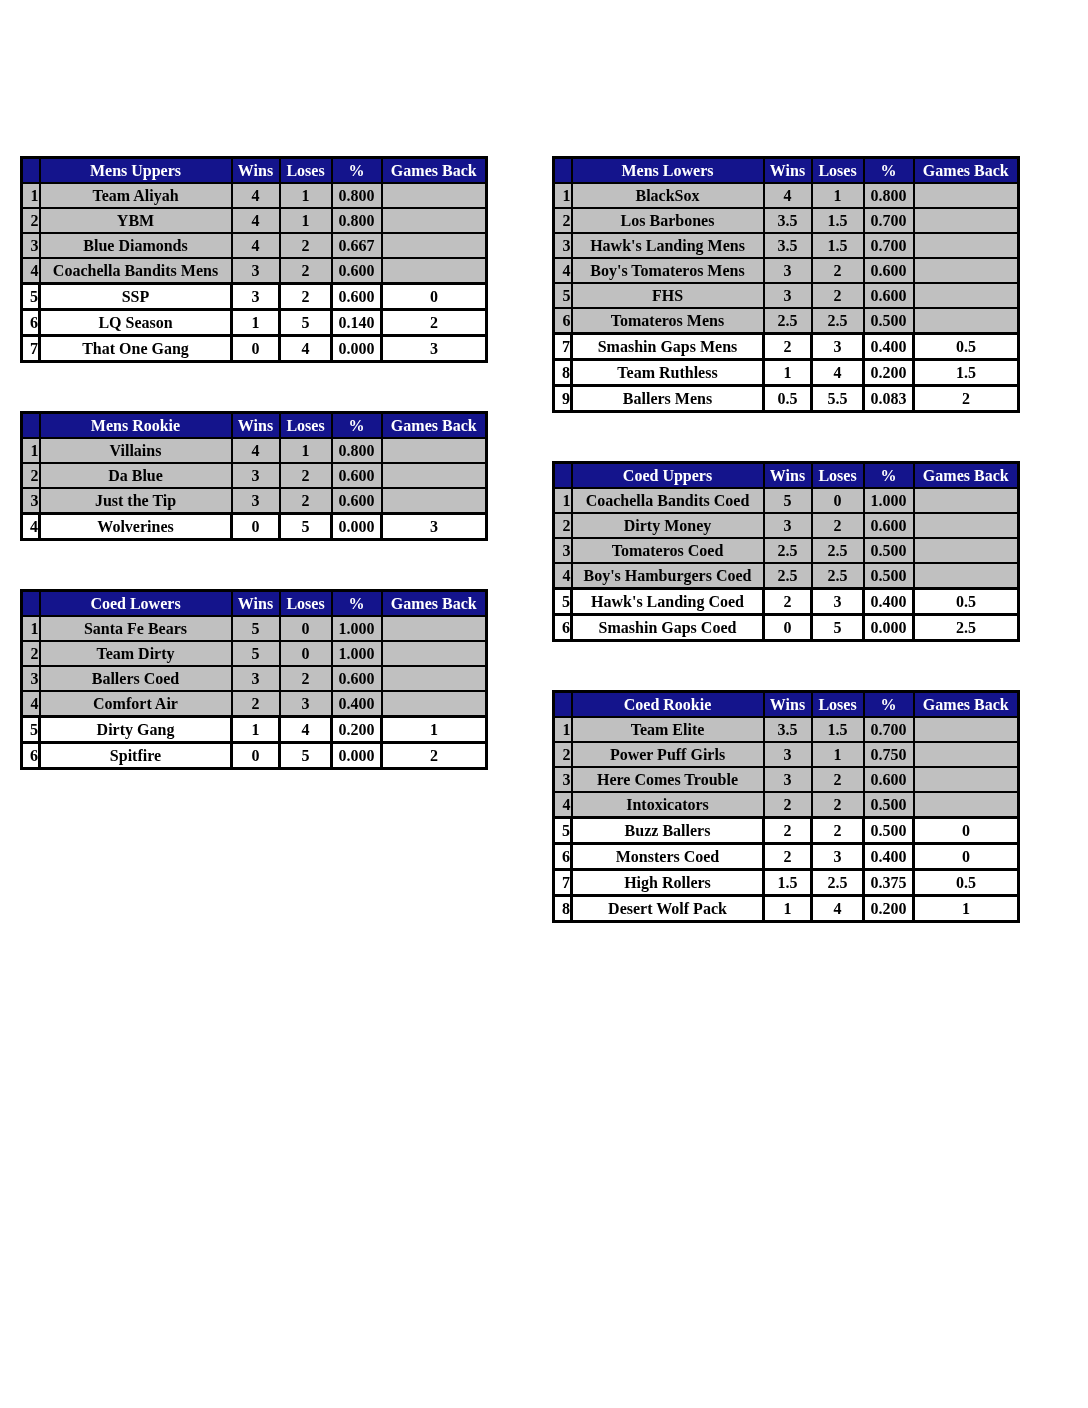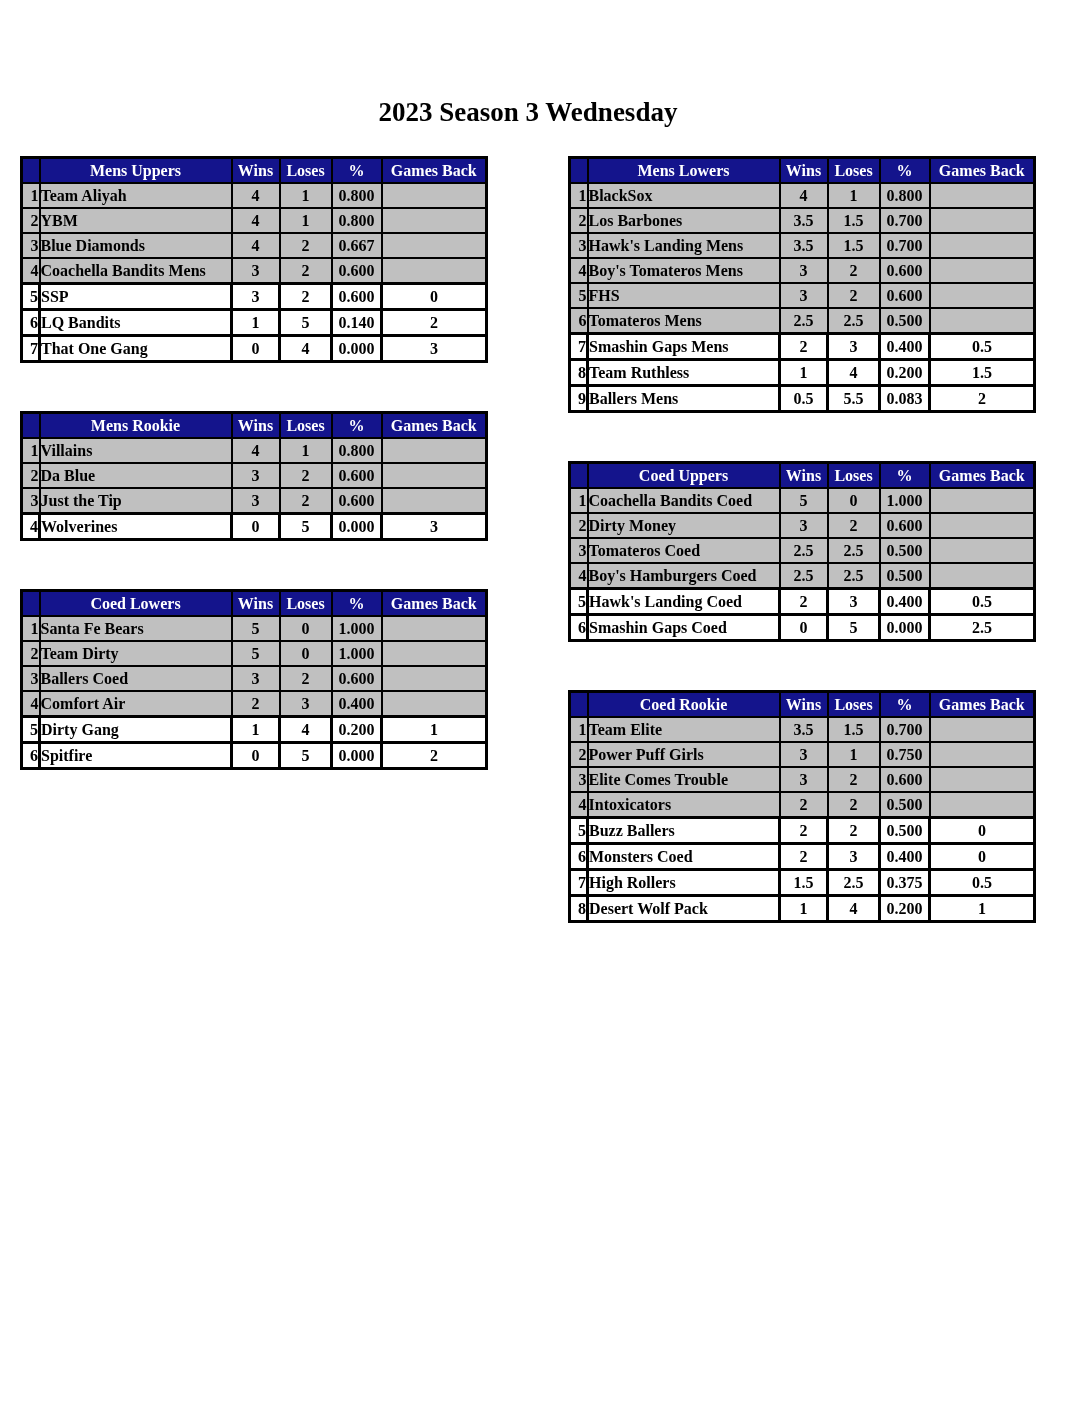--- a/index.html
+++ b/index.html
@@ -28,21 +28,21 @@
     line-height: 36px;
     font-weight: bold;
     color: #000000;
     letter-spacing: 0px;
   }
   .col {
     position: absolute;
     top: 156px;
   }
   .col-left  { left: 20px;  }
-  .col-right { left: 568px; }
+  .col-right { left: 552px; }
 
   table.standings {
     border-collapse: collapse;
     table-layout: fixed;
     width: 465px;
     margin: 0 0 48px 0;
     border: 3px solid var(--border, #000);
   }
   table.standings th,
   table.standings td {
@@ -58,35 +58,34 @@
     color: var(--header-text, #FFFFFF);
     height: 23px;
     text-align: center;
   }
   table.standings td { height: 23px; color: #000000; }
 
   tr.above td { background: var(--row-gray, #C0C0C0); }
   tr.below td { background: #ffffff; border-width: 3px; }
 
   td.rank { text-align: right; padding-right: 2px; }
-  td.team { text-align: left;  padding-left: 4px; }
+  td.team { text-align: center;  padding-left: 4px; }
   td.num  { text-align: center; }
 
   col.c-rank  { width: 18px;  }
   col.c-team  { width: 192px; }
   col.c-wins  { width: 48px;  }
   col.c-loses { width: 52px;  }
   col.c-pct   { width: 50px;  }
   col.c-gb    { width: 105px; }
 </style>
 </head>
 <body>
 
 <div class="page">
-  <h1 class="title">2023 Season 3 Wednesday</h1>
 
   <div class="col col-left">
 
     <table class="standings">
       <colgroup>
           <col class="c-rank">
           <col class="c-team">
           <col class="c-wins">
           <col class="c-loses">
           <col class="c-pct">
@@ -138,21 +137,21 @@
           <tr class="below">
             <td class="rank">5</td>
             <td class="team">SSP</td>
             <td class="num">3</td>
             <td class="num">2</td>
             <td class="num">0.600</td>
             <td class="num">0</td>
           </tr>
           <tr class="below">
             <td class="rank">6</td>
-            <td class="team">LQ Bandits</td>
+            <td class="team">LQ Season</td>
             <td class="num">1</td>
             <td class="num">5</td>
             <td class="num">0.140</td>
             <td class="num">2</td>
           </tr>
           <tr class="below">
             <td class="rank">7</td>
             <td class="team">That One Gang</td>
             <td class="num">0</td>
             <td class="num">4</td>
@@ -489,21 +488,21 @@
           <tr class="above">
             <td class="rank">2</td>
             <td class="team">Power Puff Girls</td>
             <td class="num">3</td>
             <td class="num">1</td>
             <td class="num">0.750</td>
             <td class="num"></td>
           </tr>
           <tr class="above">
             <td class="rank">3</td>
-            <td class="team">Elite Comes Trouble</td>
+            <td class="team">Here Comes Trouble</td>
             <td class="num">3</td>
             <td class="num">2</td>
             <td class="num">0.600</td>
             <td class="num"></td>
           </tr>
           <tr class="above">
             <td class="rank">4</td>
             <td class="team">Intoxicators</td>
             <td class="num">2</td>
             <td class="num">2</td>

